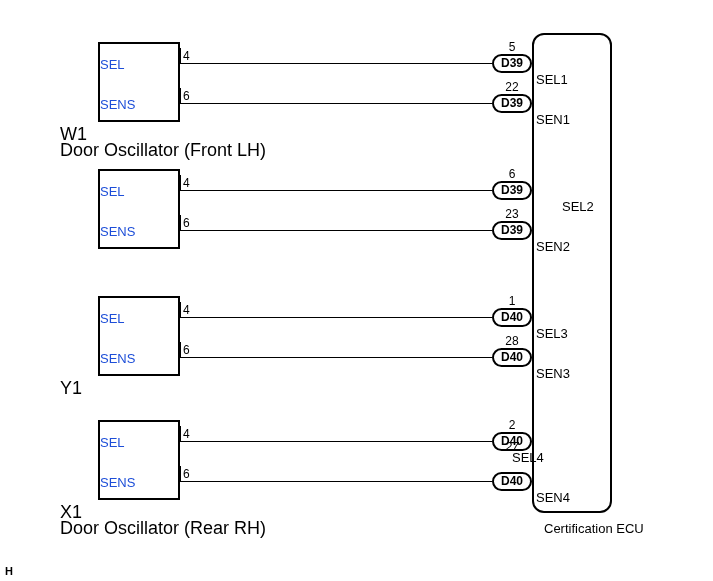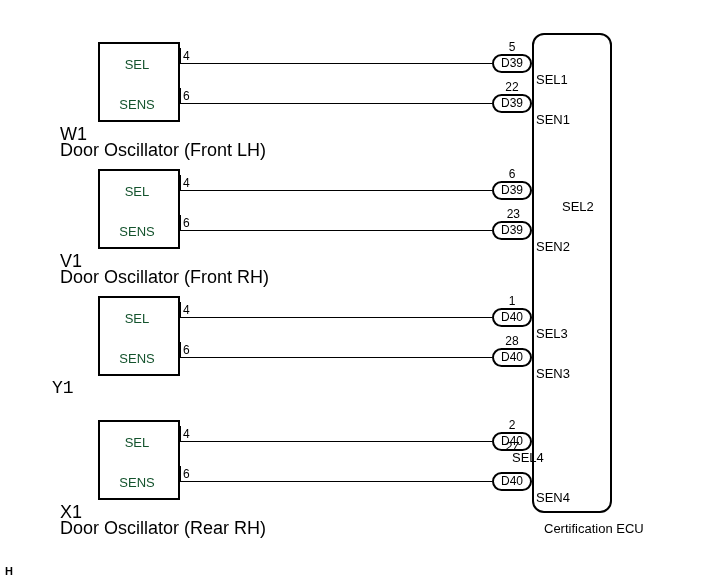--- a/index.html
+++ b/index.html
@@ -23,23 +23,23 @@
   .device-box {
     position: absolute;
     box-sizing: border-box;
     border: 2px solid #000;
     background: #fff;
   }
   .pin-label {
     position: absolute;
     font-size: 13px;
     line-height: 13px;
-    text-align: center;
-    white-space: nowrap;
-    color: #14532d;
+    text-align: left;
+    white-space: nowrap;
+    color: #1d4ed8;
   }
   .pin-stub {
     position: absolute;
     width: 2px;
     background: #000;
   }
   .pin-number {
     position: absolute;
     font-size: 12px;
     line-height: 12px;
@@ -72,20 +72,21 @@
     box-sizing: border-box;
     width: 40px;
     height: 19px;
     border: 2px solid #000;
     border-radius: 10px;
     background: #fff;
     font-size: 12px;
     line-height: 15px;
     text-align: center;
     color: #000;
+    font-weight: bold;
   }
   .connector-pin {
     position: absolute;
     font-size: 12px;
     line-height: 12px;
     text-align: center;
     width: 40px;
     color: #000;
   }
   
@@ -159,46 +160,42 @@
   <div class="pin-label" style="left:100px; top:185px; width:74px;">SEL</div>
   <div class="pin-stub" style="left:179px; top:175px; height:15px;"></div>
   <div class="pin-number" style="left:183px; top:177px;">4</div>
   <div class="wire" style="left:180px; top:190px; width:312px;"></div>
 
   <div class="pin-label" style="left:100px; top:225px; width:74px;">SENS</div>
   <div class="pin-stub" style="left:179px; top:215px; height:15px;"></div>
   <div class="pin-number" style="left:183px; top:217px;">6</div>
   <div class="wire" style="left:180px; top:230px; width:312px;"></div>
 
-  <div class="device-caption" style="left:60px; top:253px;">
-    <span class="code">V1</span>
-    <span class="desc">Door Oscillator (Front RH)</span>
-  </div>
 
   <div class="connector-pin" style="left:492px; top:168px;">6</div>
   <div class="connector" style="left:492px; top:181px;">D39</div>
   <div class="ecu-terminal" style="left:562px; top:184px;">SEL2</div>
 
-  <div class="connector-pin" style="left:480px; top:208px;text-align:right;">23</div>
+  <div class="connector-pin" style="left:492px; top:208px;">23</div>
   <div class="connector" style="left:492px; top:221px;">D39</div>
   <div class="ecu-terminal" style="left:536px; top:224px;">SEN2</div>
 
   <div class="device-box" style="left:98px; top:296px; width:82px; height:80px;"></div>
 
   <div class="pin-label" style="left:100px; top:312px; width:74px;">SEL</div>
   <div class="pin-stub" style="left:179px; top:302px; height:15px;"></div>
   <div class="pin-number" style="left:183px; top:304px;">4</div>
   <div class="wire" style="left:180px; top:317px; width:312px;"></div>
 
   <div class="pin-label" style="left:100px; top:352px; width:74px;">SENS</div>
   <div class="pin-stub" style="left:179px; top:342px; height:15px;"></div>
   <div class="pin-number" style="left:183px; top:344px;">6</div>
   <div class="wire" style="left:180px; top:357px; width:312px;"></div>
 
-  <div class="device-caption" style="left:52px; top:380px;font-family:Liberation Mono, monospace;">
+  <div class="device-caption" style="left:60px; top:380px;">
     <span class="code">Y1</span>
   </div>
 
   <div class="connector-pin" style="left:492px; top:295px;">1</div>
   <div class="connector" style="left:492px; top:308px;">D40</div>
   <div class="ecu-terminal" style="left:536px; top:311px;">SEL3</div>
 
   <div class="connector-pin" style="left:492px; top:335px;">28</div>
   <div class="connector" style="left:492px; top:348px;">D40</div>
   <div class="ecu-terminal" style="left:536px; top:351px;">SEN3</div>

